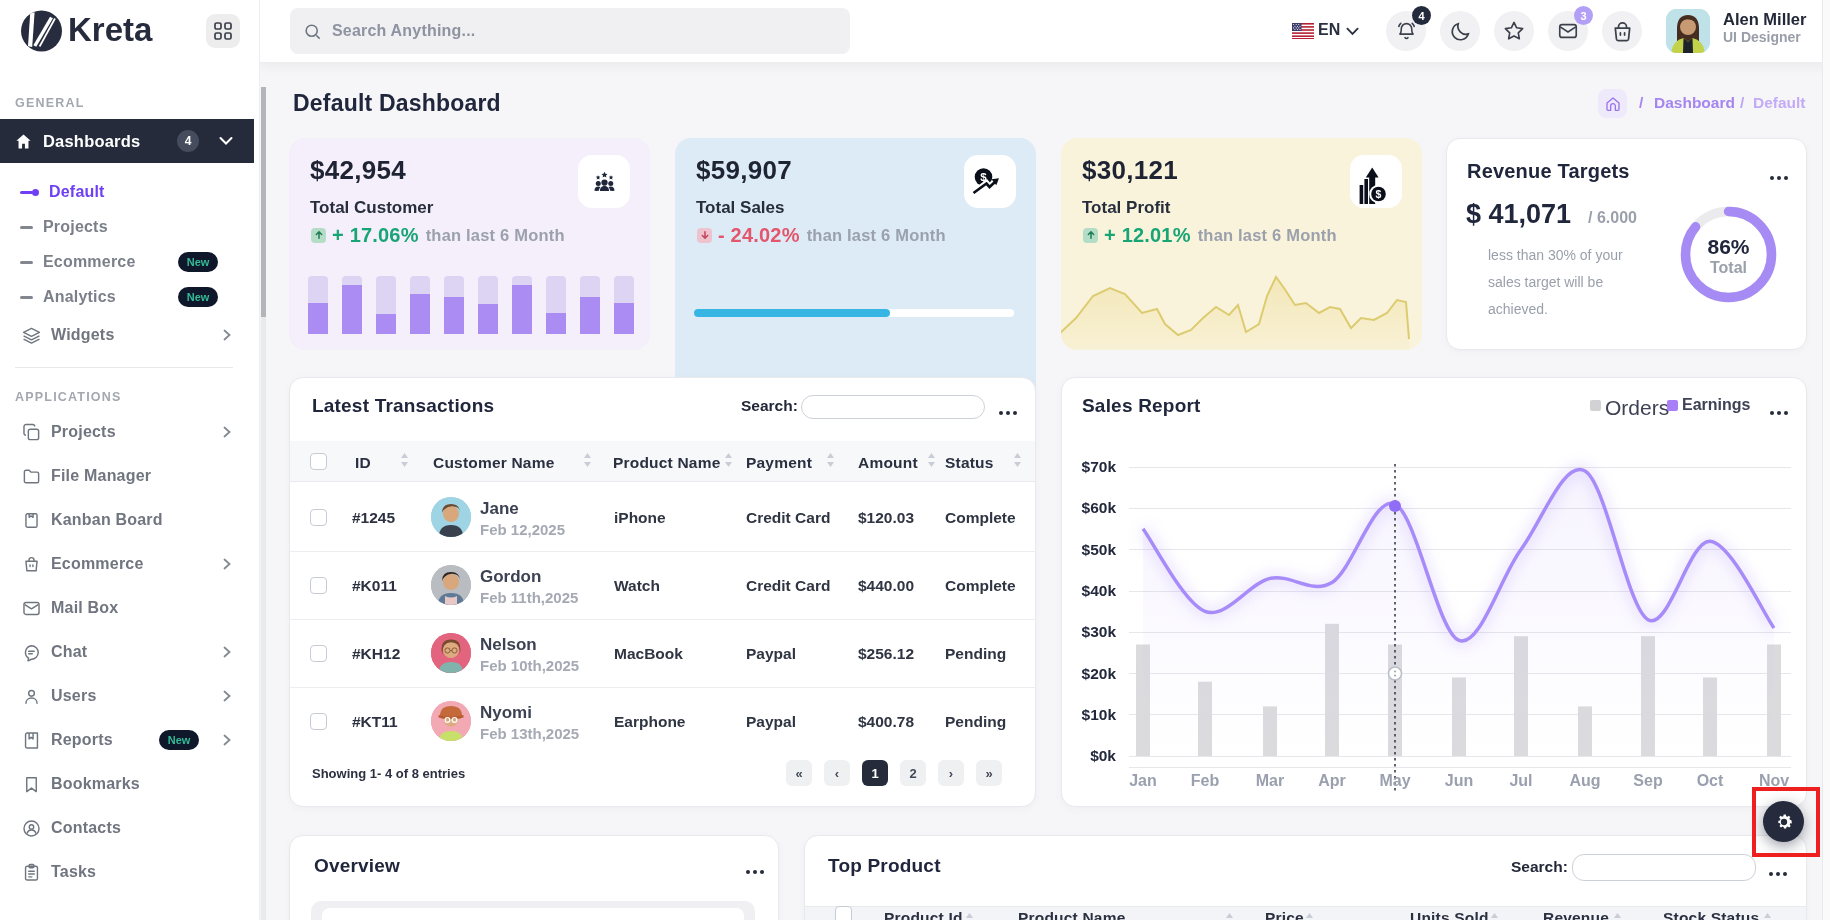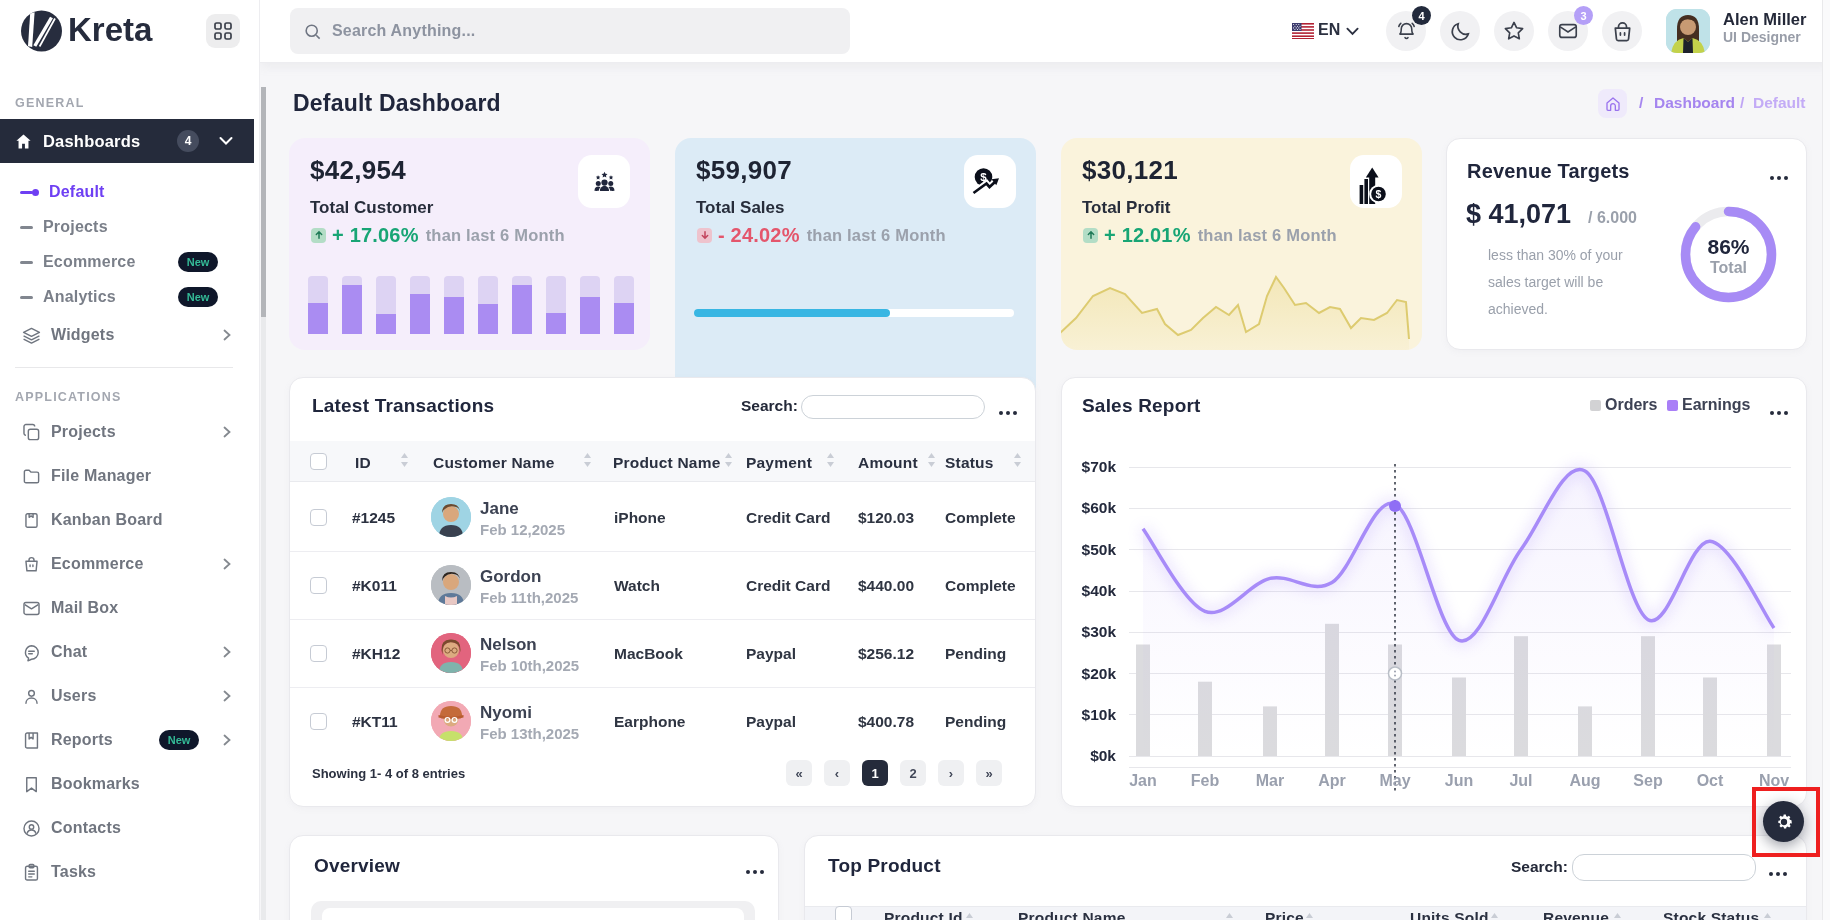--- a/index.html
+++ b/index.html
@@ -583,21 +583,21 @@
 <div class="pgbtn" style="left:786px;">«</div>
 <div class="pgbtn" style="left:824px;">‹</div>
 <div class="pgbtn" style="left:862px;background:#252b3b;color:#fff;">1</div>
 <div class="pgbtn" style="left:900px;">2</div>
 <div class="pgbtn" style="left:938px;">›</div>
 <div class="pgbtn" style="left:976px;">»</div>
 
 <div class="card white-card" id="salescard" style="left:1061px;top:377px;width:746px;height:430px;overflow:hidden;">
   <div class="cardtitle abs" style="left:20px;top:17px;">Sales Report</div>
   <div class="abs" style="left:528px;top:22px;width:11px;height:11px;border-radius:2px;background:#d2d2d4;"></div>
-  <div class="abs" style="left:543px;top:18px;font-size:16px;font-weight:700;color:#3d4254;">Orders</div>
+  <div class="abs" style="left:543px;top:18px;font-size:21px;font-weight:400;color:#3d4254;">Orders</div>
   <div class="abs" style="left:605px;top:22px;width:11px;height:11px;border-radius:2px;background:#a97ff7;"></div>
   <div class="abs" style="left:620px;top:18px;font-size:16px;font-weight:700;color:#3d4254;">Earnings</div>
   <div class="dots3 abs" style="left:705px;top:23px;"><i></i><i></i><i></i></div>
   <svg class="abs" style="left:0;top:0;" width="746" height="430" viewBox="0 0 746 430">
     <defs>
       <linearGradient id="pg" x1="0" y1="0" x2="0" y2="1">
         <stop offset="0" stop-color="#a78bf8" stop-opacity=".10"></stop>
           <stop offset="1" stop-color="#a78bf8" stop-opacity="0"></stop>
       </linearGradient>
       <filter id="blurf" x="-20%" y="-40%" width="140%" height="180%">

